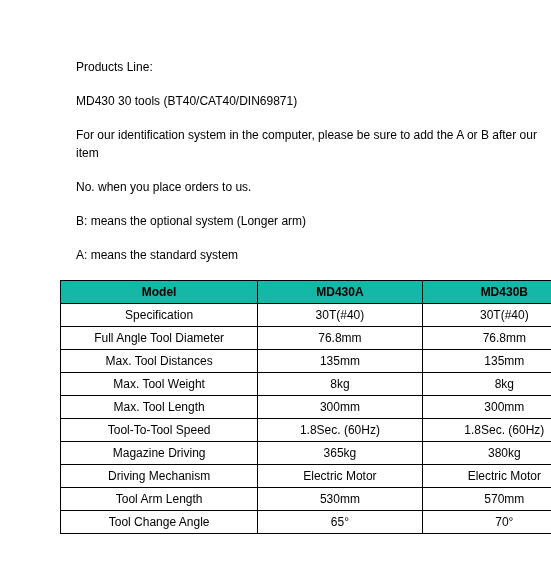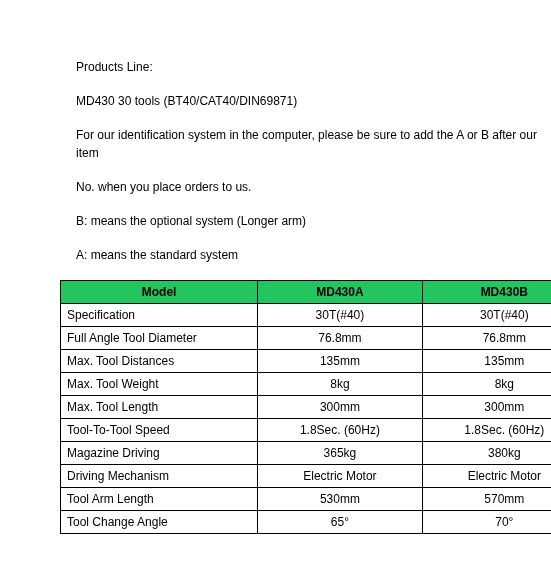--- a/index.html
+++ b/index.html
@@ -29,25 +29,25 @@
       margin-top: 8px;
     }
     th, td {
       border: 1px solid #000;
       padding: 4px 6px;
       text-align: center;
       vertical-align: middle;
       font-size: 12px;
     }
     th {
-      background: #22c55e;
+      background: #14b8a6;
       font-weight: bold;
     }
     td:first-child {
-      text-align: left;
+      text-align: center;
       width: 120px;
     }
     td:nth-child(2), td:nth-child(3) {
       width: 100px;
     }
     tr td:first-child {
       font-weight: normal;
     }
   </style>
 </head>

